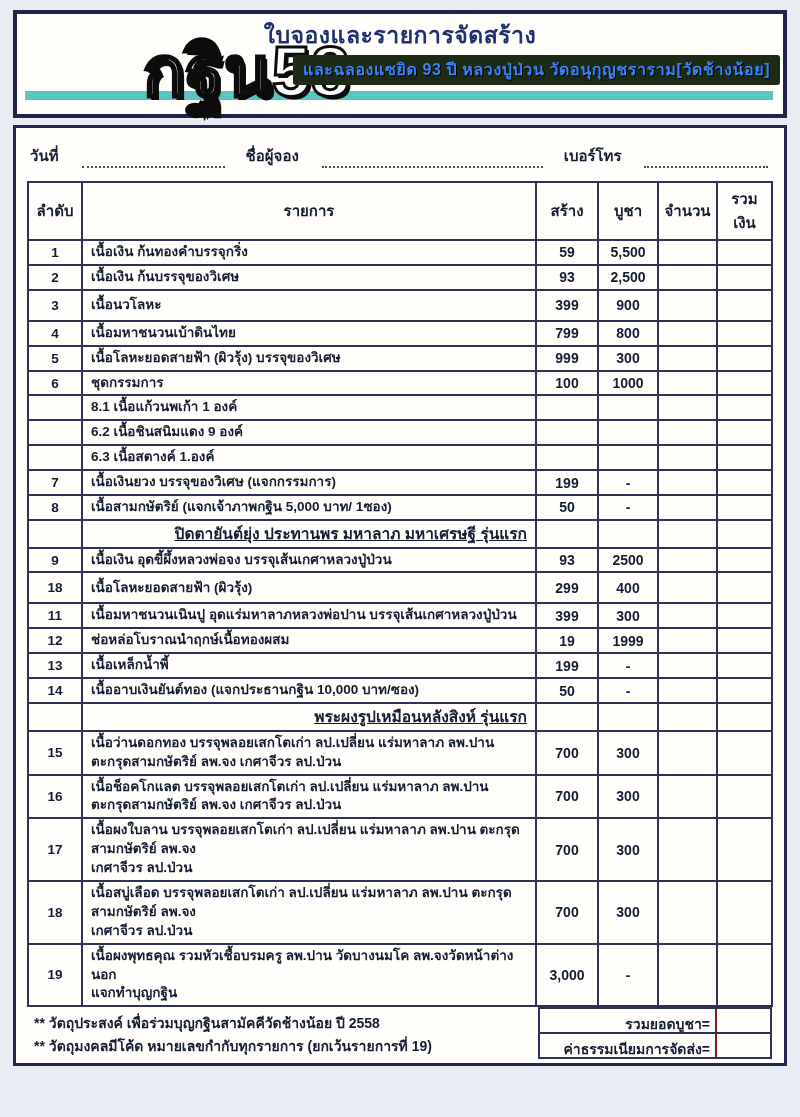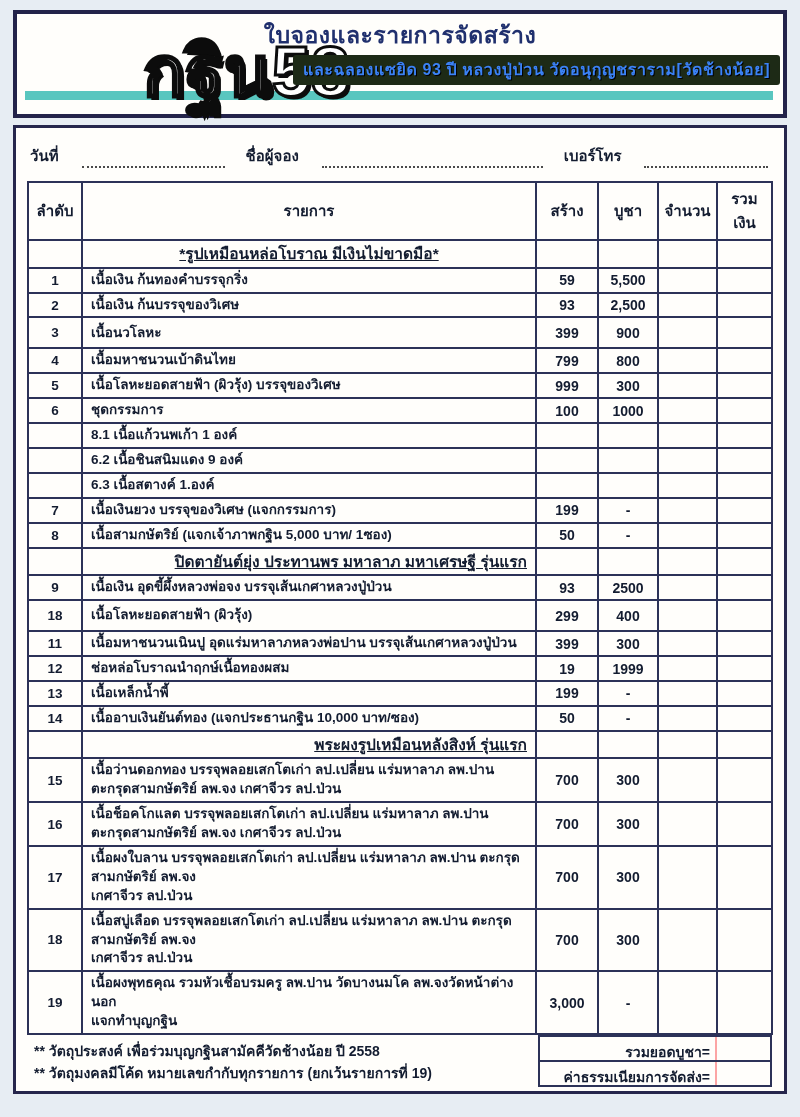--- a/index.html
+++ b/index.html
@@ -60,21 +60,21 @@
   tr.section-row td { text-align:center; font-size:15.5px; font-weight:800; }
   tr.section-row span { text-decoration:underline; }
   
   .foot { display:flex; width:744px; margin:0 auto; padding-bottom:4px; }
   .notes { width:510px; padding:5px 8px 0 6px; font-weight:700; font-size:14px; line-height:1.6; }
   .summary { width:234px; display:flex; flex-direction:column; }
   .sumrow { display:flex; border:2px solid #2c3258; height:27px; margin-top:-2px; }
   .sumrow:first-child { margin-top:0; }
   .sumlabel {
     width:177px; text-align:right; font-weight:800; font-size:14px;
-    padding:4px 5px 0 2px; border-right:2px solid #fca5a5;
+    padding:4px 5px 0 2px; border-right:2px solid #7f1d1d;
   }
   .sumval { flex:1; }
 </style>
 </head>
 <body>
 
 <div class="page">
 
   <div class="header-box">
     <div class="header-title">ใบจองและรายการจัดสร้าง</div>
@@ -113,28 +113,20 @@
           <tr id="thead-row">
             <th>ลำดับ</th>
             <th>รายการ</th>
             <th>สร้าง</th>
             <th>บูชา</th>
             <th>จำนวน</th>
             <th>รวมเงิน</th>
           </tr>
         </thead>
       <tbody id="tbody">
-          <tr class="section-row">
-            <td class="no"></td>
-            <td class="desc" style="text-align:center"><span>*รูปเหมือนหล่อโบราณ มีเงินไม่ขาดมือ*</span></td>
-            <td></td>
-            <td></td>
-            <td></td>
-            <td></td>
-          </tr>
           <tr class="item-row">
             <td class="no">1</td>
             <td class="desc">
               <div>เนื้อเงิน ก้นทองคำบรรจุกริ่ง</div>
             </td>
             <td class="num">59</td>
             <td class="num">5,500</td>
             <td class="num"></td>
             <td class="num"></td>
           </tr>

